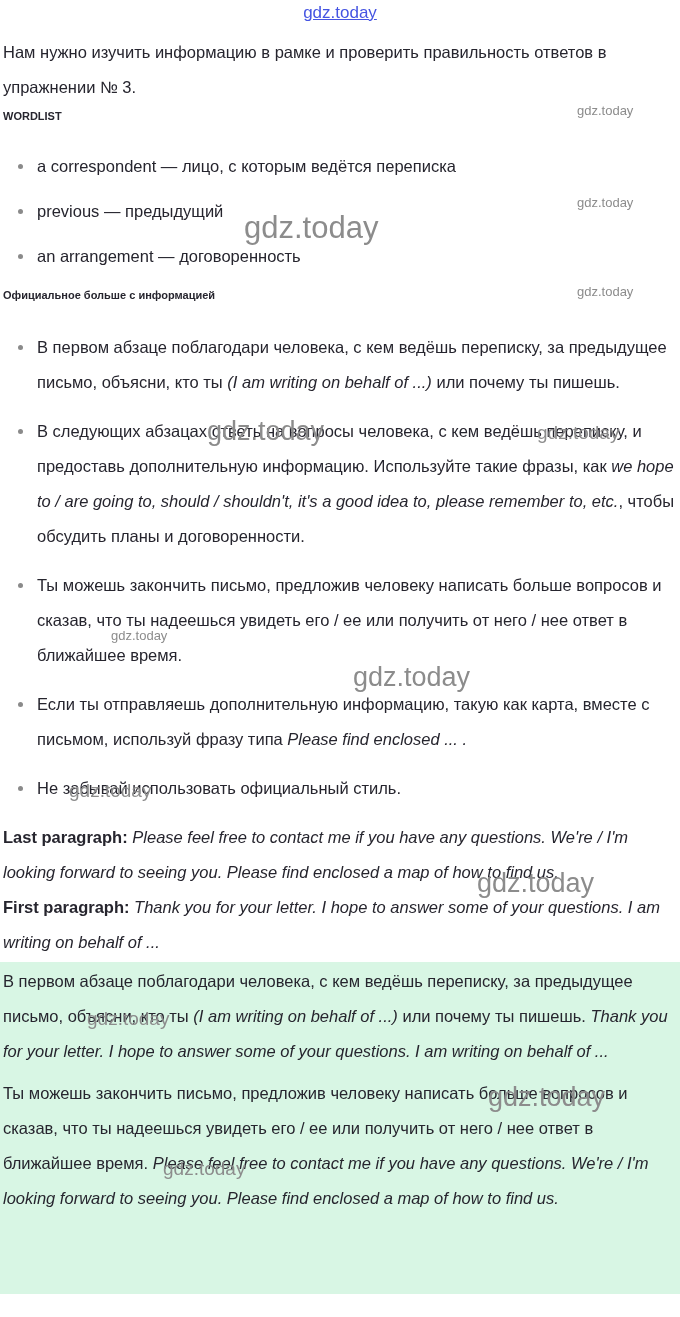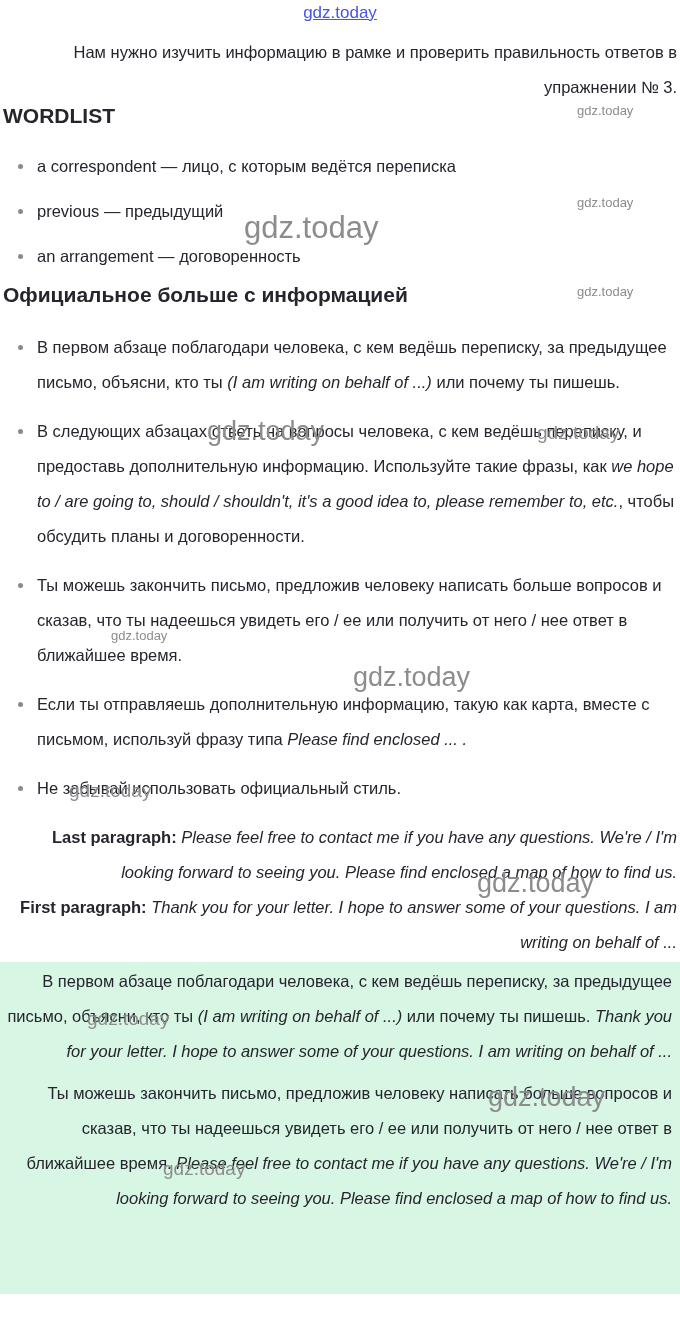--- a/index.html
+++ b/index.html
@@ -17,25 +17,25 @@
   .page { position: relative; width: 680px; height: 1085px; padding: 0 3px; }
 
   .top-link-row { text-align: center; padding-top: 2px; height: 22px; line-height: 20px; }
   .site-link {
     color: #4554e2;
     text-decoration: underline;
     font-size: 17px;
     cursor: pointer;
   }
 
-  .para { margin: 0; line-height: 35px; text-align: right; }
+  .para { margin: 0; line-height: 35px; }
   .intro { margin-top: 13px; }
 
   .heading {
-    font-size: 21px;
+    font-size: 11px;
     font-weight: 700;
     margin: 0;
     line-height: 22px;
   }
   .heading.sec { margin-top: 7px; }
 
   ul.bullets {
     list-style: none;
     margin: 22px 0 0 0;
     padding: 0;

